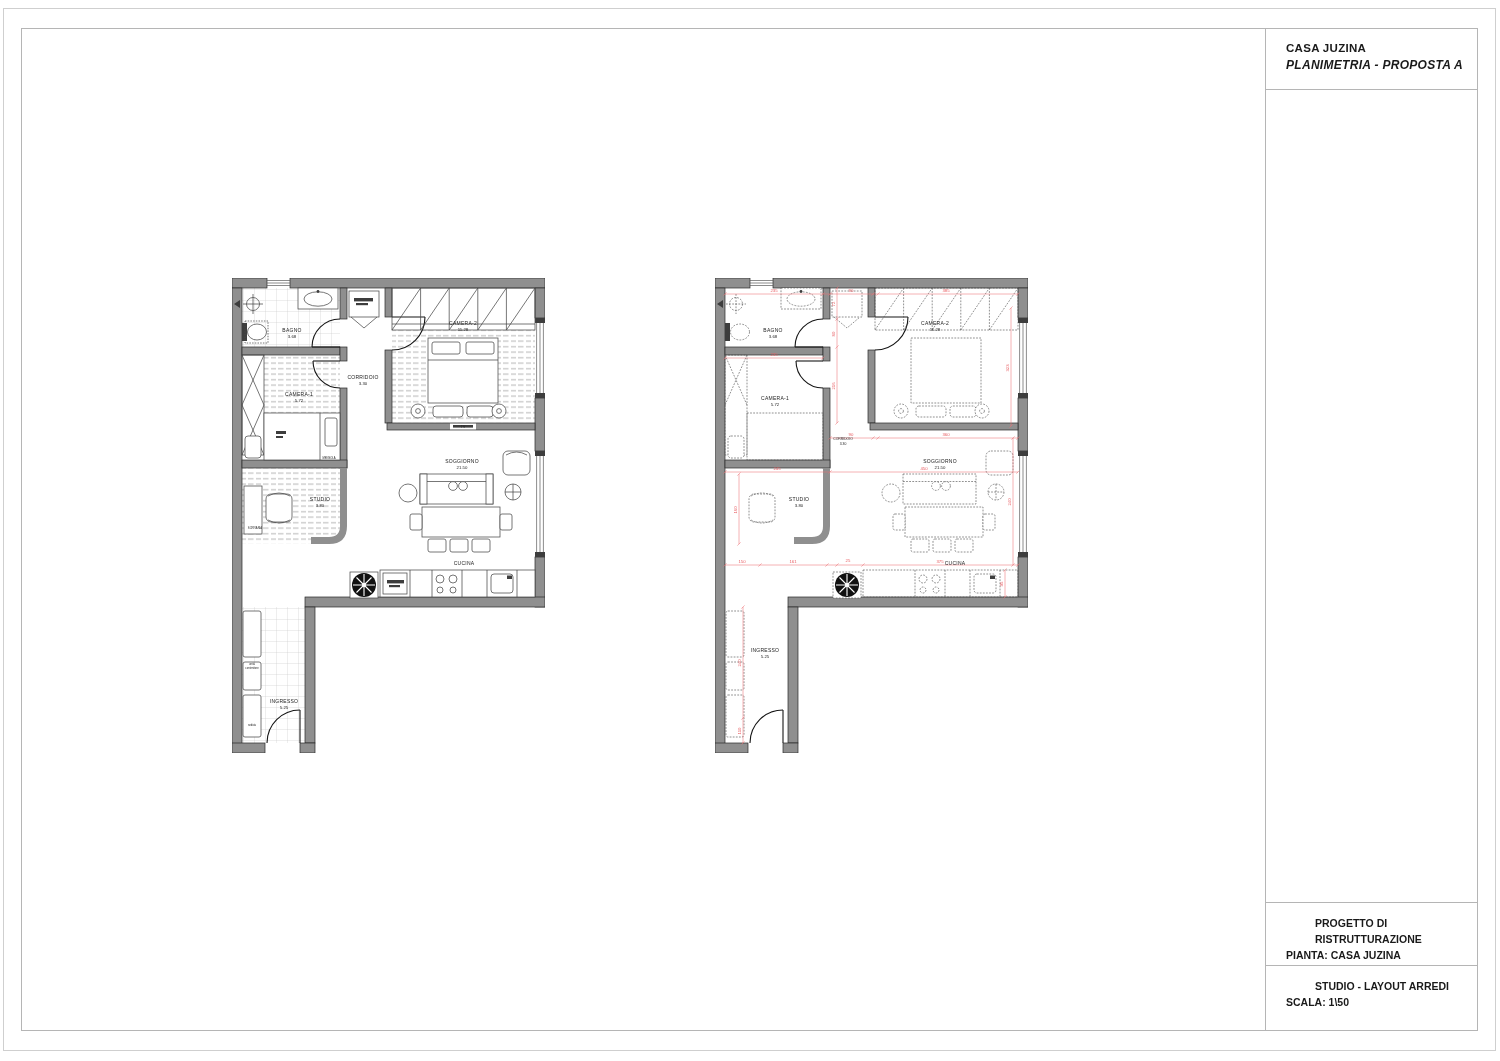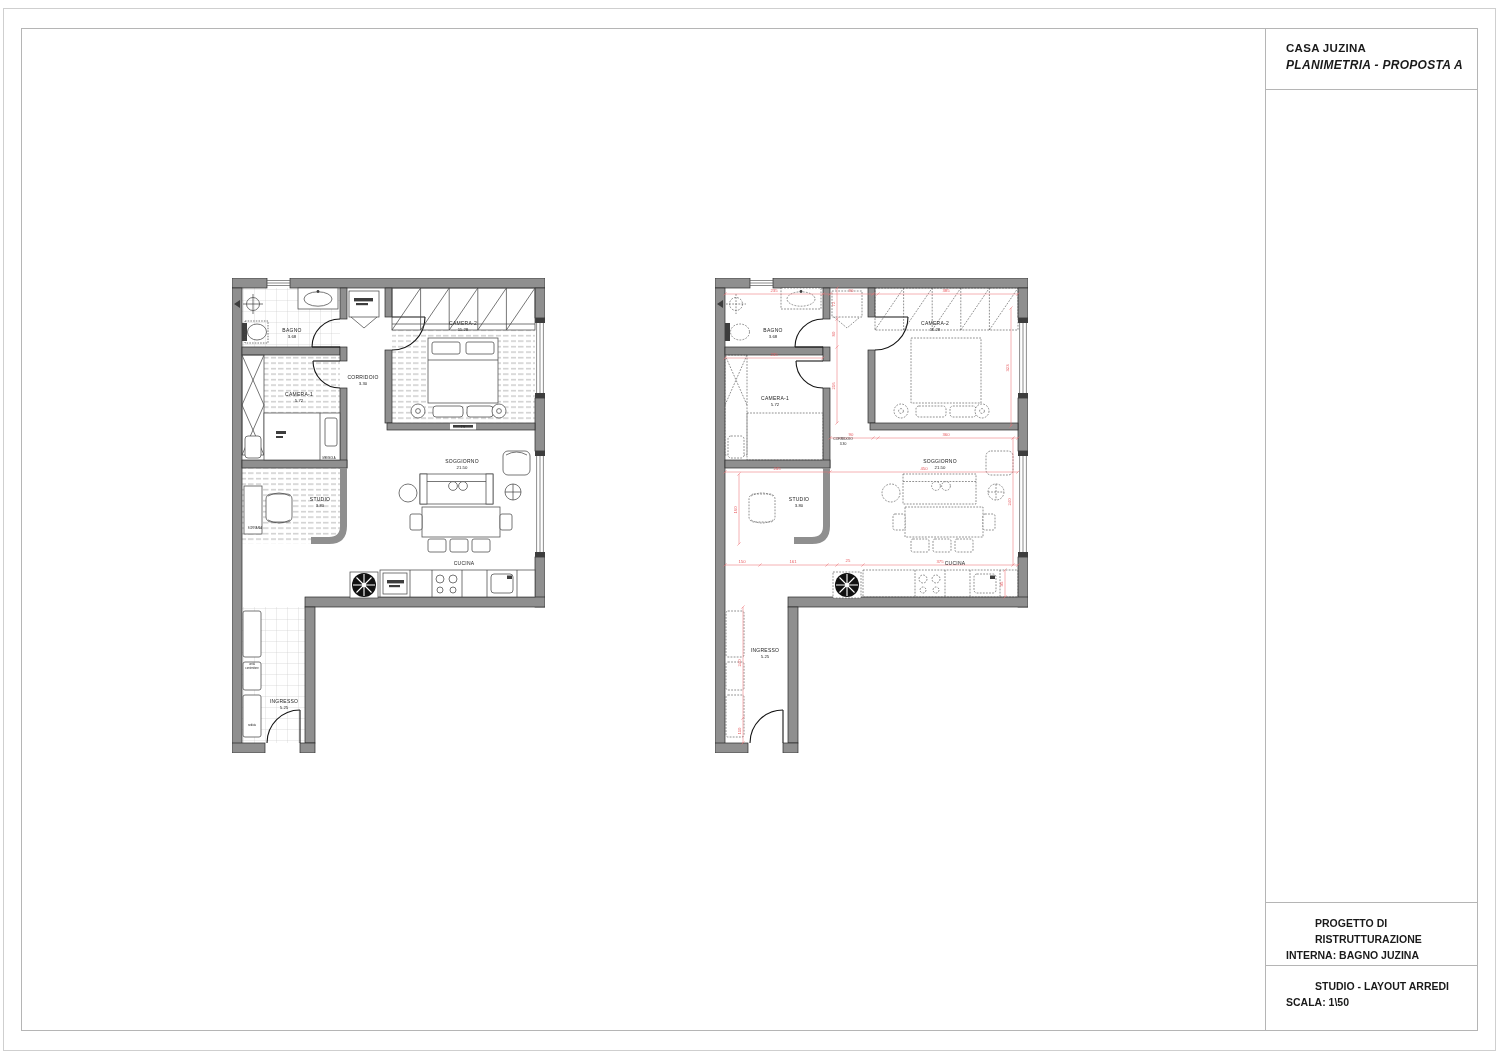--- a/index.html
+++ b/index.html
@@ -47,21 +47,21 @@
 <div class="frame" id="inner-frame"></div>
 
 <div id="title-col">
   <div class="tb-sec" id="tb-1">
     <div class="tb-title">CASA JUZINA</div>
     <div class="tb-sub">PLANIMETRIA - PROPOSTA  A</div>
   </div>
   <div class="tb-sec" id="tb-2"></div>
   <div class="tb-sec" id="tb-3">
     <div class="tb-txt first">PROGETTO DI RISTRUTTURAZIONE</div>
-    <div class="tb-txt">INTERNA: BAGNO JUZINA</div>
+    <div class="tb-txt">PIANTA: CASA JUZINA</div>
   </div>
   <div class="tb-sec" id="tb-4">
     <div class="tb-txt first">STUDIO - LAYOUT ARREDI</div>
     <div class="tb-txt gap">SCALA: 1\50</div>
   </div>
 </div>
 
 <svg class="plan solid" style="left:232px;top:278px" width="313" height="475" viewBox="0 0 313 475">
   <defs>
     <pattern id="tile" width="11" height="11" patternUnits="userSpaceOnUse">

